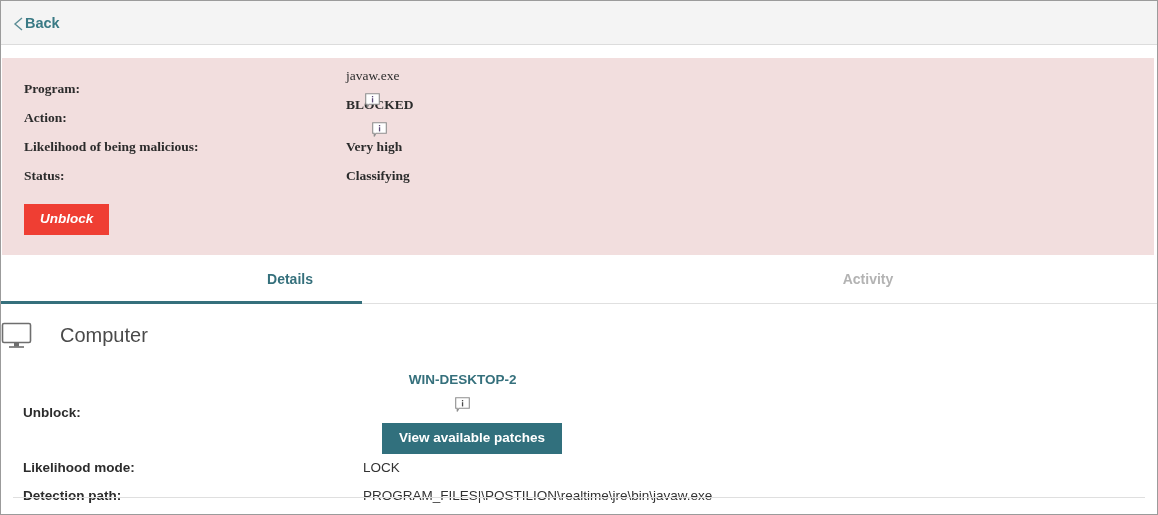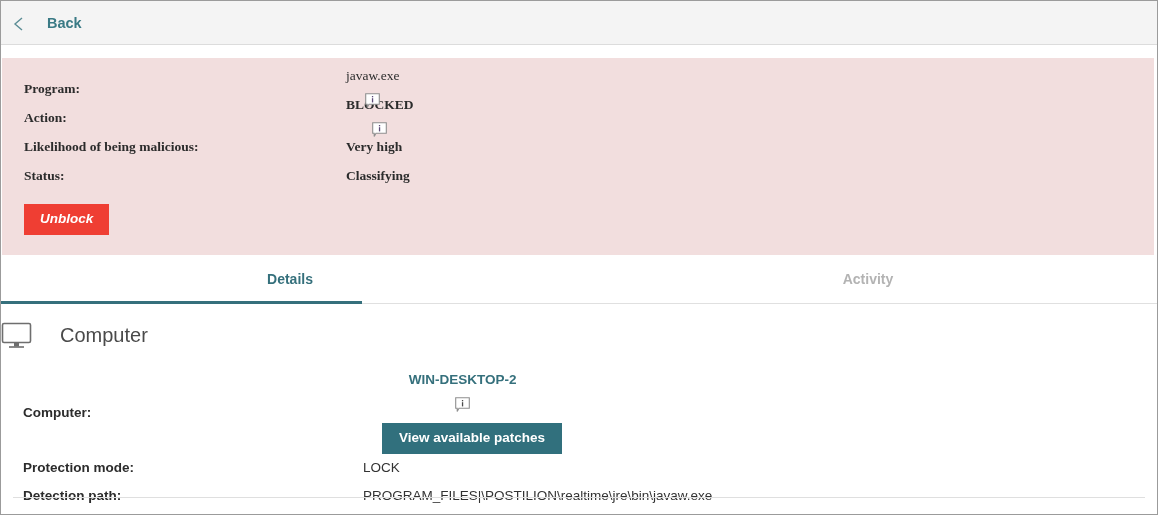--- a/index.html
+++ b/index.html
@@ -26,21 +26,21 @@
     position: relative;
     height: 43px;
     background: #f4f4f4;
     border-bottom: 1px solid #dcdcdc;
     display: flex;
     align-items: center;
   }
   .back-btn {
     display: flex;
     align-items: center;
-    gap: 22px;
+    gap: 0;
     margin-left: 12px;
     color: #3a7a85;
     font-size: 14.5px;
     font-weight: bold;
     cursor: pointer;
     user-select: none;
   }
   .chev {
     display: inline-block;
     width: 12px;
@@ -287,37 +287,37 @@
         <svg width="32" height="28" viewBox="0 0 32 28">
           <rect x="1.5" y="1.5" width="28" height="19" rx="1.5" fill="none" stroke="#6e6e6e" stroke-width="1.6"></rect>
           <rect x="13" y="20.5" width="5" height="4" fill="#6e6e6e"></rect>
           <rect x="8" y="24.2" width="15" height="1.6" fill="#6e6e6e"></rect>
         </svg>
       </span>
       <span class="section-title">Computer</span>
     </div>
 
     <div class="c-row">
-      <div class="c-label">Computer:</div>
+      <div class="c-label">Unblock:</div>
       <div class="c-value">
         <a class="link-strong">WIN-DESKTOP-2</a>
         <span class="info-icon">
           <svg width="15" height="16" viewBox="0 0 15 16">
             <path d="M0.7,0.7 H14.3 V11.3 H4.0 L2.2,14.6 V11.3 H0.7 Z" fill="#ffffff" stroke="#8f8f8f" stroke-width="1.1" stroke-linejoin="miter"></path>
             <rect x="6.9" y="3.0" width="1.3" height="1.3" fill="#4a4a4a"></rect>
             <rect x="6.9" y="5.2" width="1.3" height="4.2" fill="#4a4a4a"></rect>
           </svg>
         </span>
         <button class="patch-btn">View available patches</button>
       </div>
     </div>
 
 
     <div class="c-row">
-      <div class="c-label">Protection mode:</div>
+      <div class="c-label">Likelihood mode:</div>
       <div class="c-value mono-ish">LOCK</div>
     </div>
 
     <div class="c-row">
       <div class="c-label">Detection path:</div>
       <div class="c-value mono-ish">PROGRAM_FILES|\POSTILION\realtime\jre\bin\javaw.exe</div>
     </div>
   </div>
 
   <div class="bottom-divider"></div>

